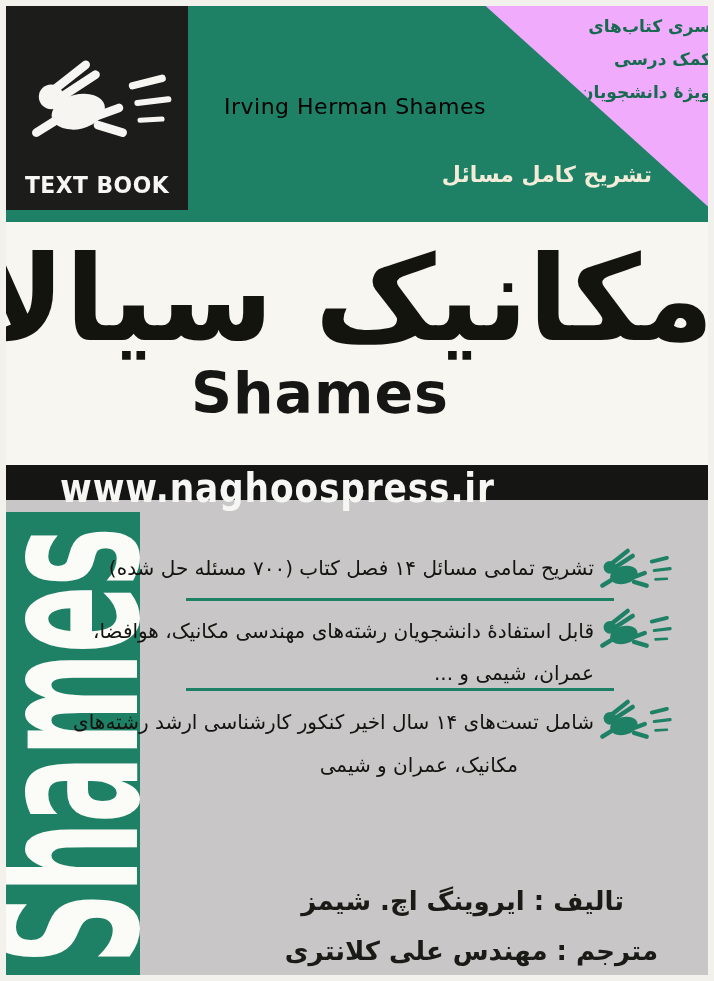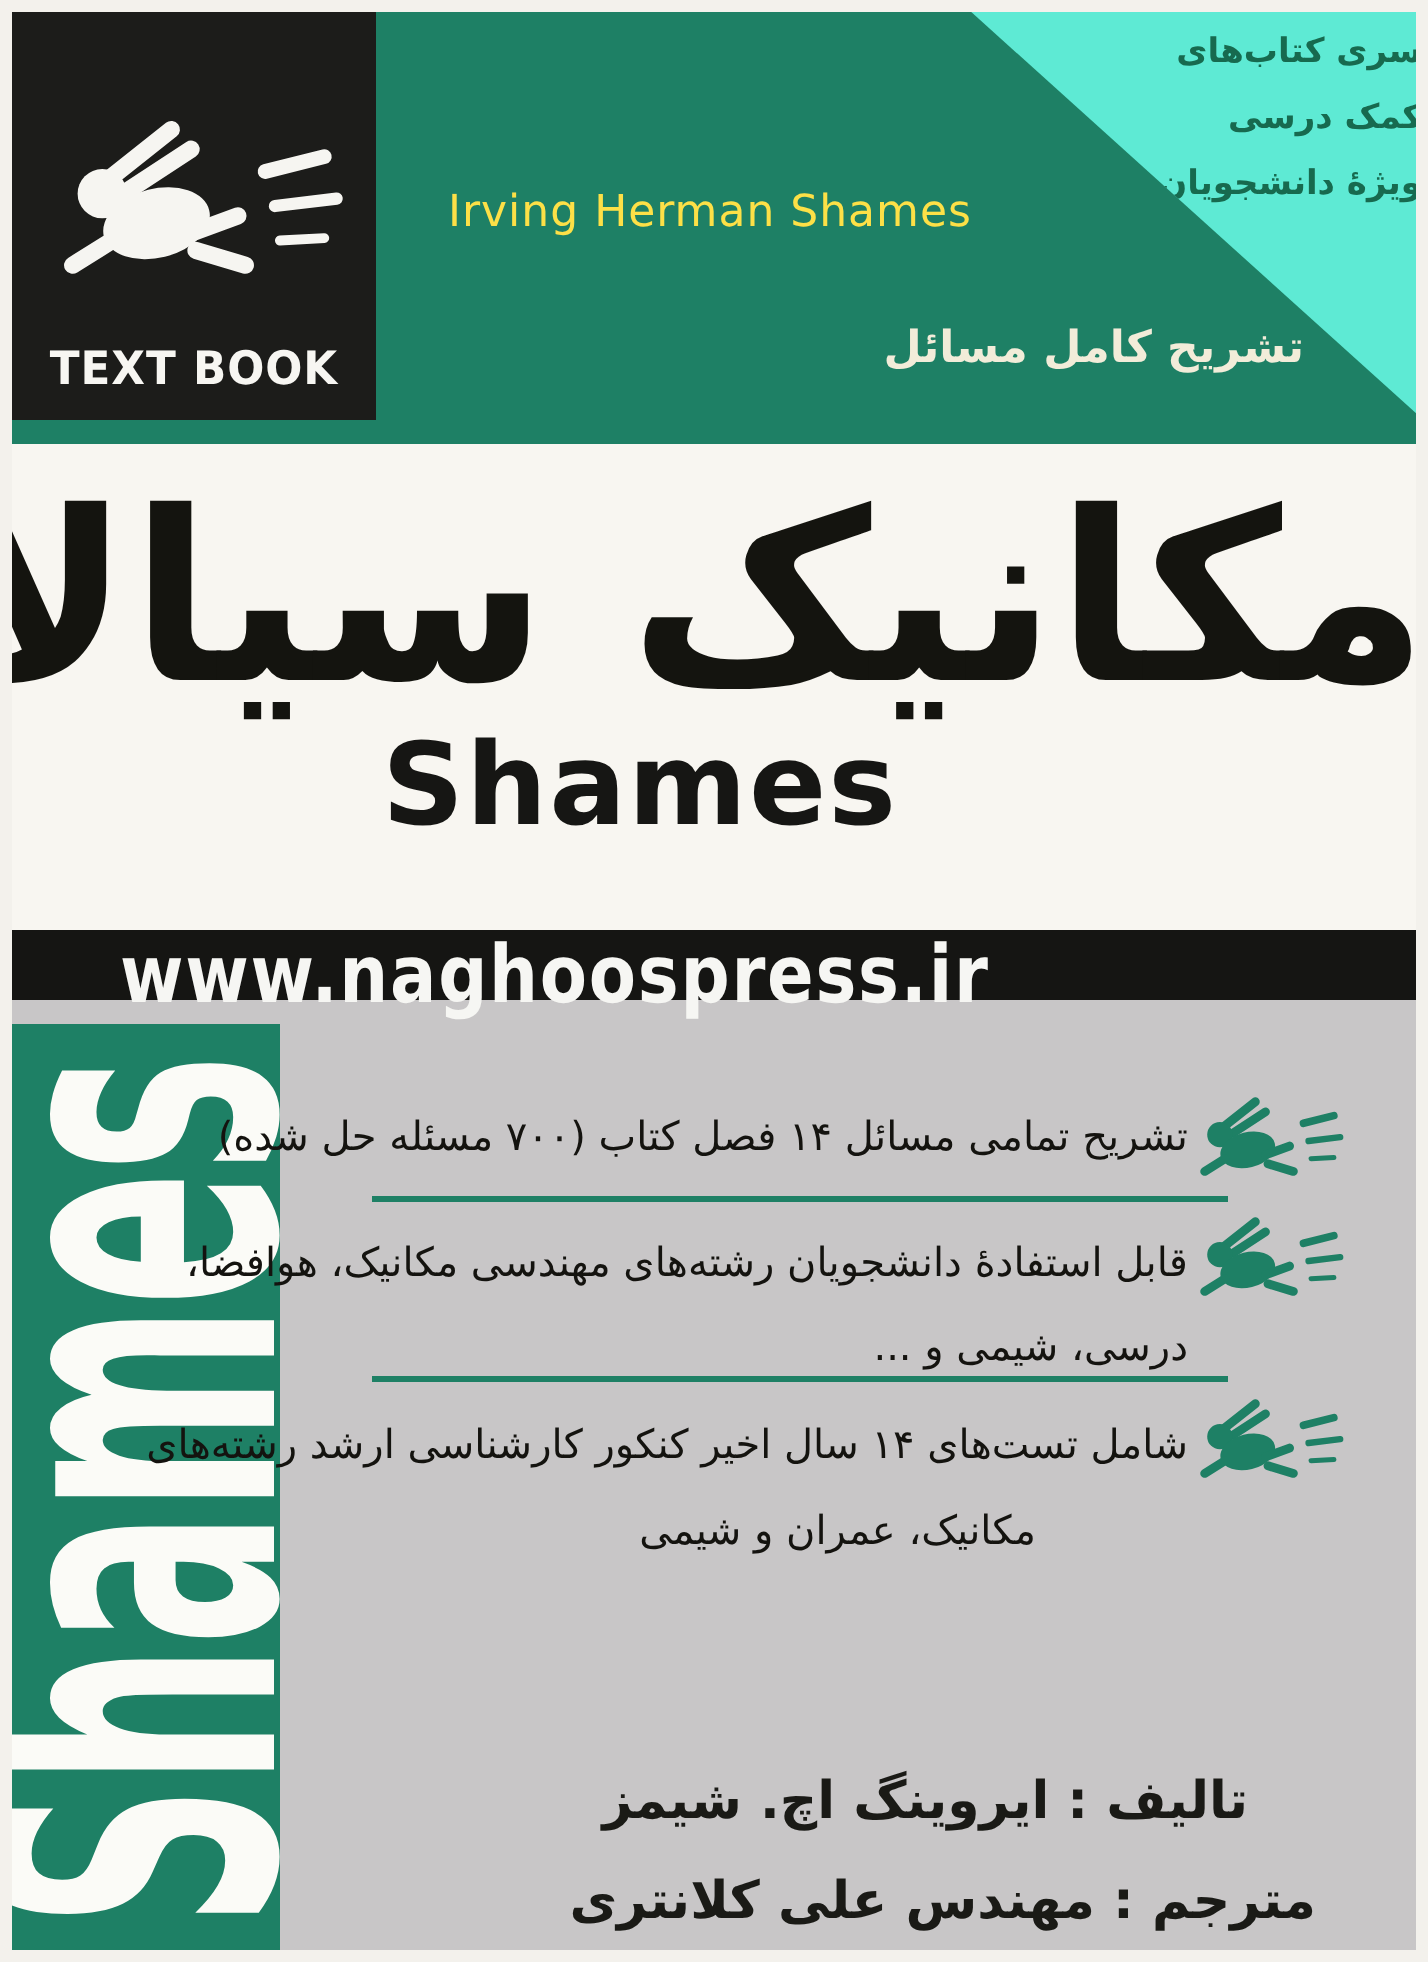--- a/index.html
+++ b/index.html
@@ -13,28 +13,28 @@
   
   .top-section{position:absolute;left:0;top:0;width:714px;height:222px;background:#1e8065;}
   .black-box{position:absolute;left:6px;top:6px;width:182px;height:204px;background:#1c1c1a;}
   .rabbit-logo{position:absolute;left:18px;top:46px;width:148px;height:102px;color:#f6f5f1;}
   .textbook-label{
     position:absolute;bottom:12px;left:0;width:100%;text-align:center;
     color:#f7f6f2;font-size:23px;font-weight:bold;letter-spacing:.5px;
     transform:scaleX(.95);transform-origin:center;
   }
   .corner{
-    position:absolute;right:0;top:0;width:235px;height:212px;background:#5eead4;
+    position:absolute;right:0;top:0;width:235px;height:212px;background:#f0abfc;
     clip-path:polygon(0 0,100% 0,100% 100%);
   }
   .corner-text{
     position:absolute;top:10px;right:3px;direction:rtl;text-align:right;
     color:#176a4f;font-size:17px;font-weight:bold;line-height:33px;white-space:nowrap;
   }
-  .irving{position:absolute;left:224px;top:94px;color:#fde047;font-size:22px;letter-spacing:.5px;}
+  .irving{position:absolute;left:224px;top:94px;color:#000000;font-size:22px;letter-spacing:.5px;}
   .tagline{
     position:absolute;right:62px;top:162px;direction:rtl;
     color:#f2ecd9;font-size:22px;font-weight:bold;white-space:nowrap;
   }
 
   
   .title-section{position:absolute;left:0;top:222px;width:714px;height:243px;background:#f8f6f1;}
   .title-fa{
     margin:0;padding-top:4px;text-align:center;direction:rtl;
     font-size:118px;font-weight:bold;color:#14140f;line-height:1.25;white-space:nowrap;
@@ -148,21 +148,21 @@
     <div class="line">تشریح تمامی مسائل ۱۴ فصل کتاب (۷۰۰ مسئله حل شده)</div>
   </div>
   <svg class="rabbit-bullet rb1">
       <use href="#rabbit"></use>
     </svg>
 
   <div class="separator sep1"></div>
 
   <div class="feature f2">
     <div class="line">قابل استفادۀ دانشجویان رشته‌های مهندسی مکانیک، هوافضا،</div>
-    <div class="line">درسی، شیمی و ...</div>
+    <div class="line">عمران، شیمی و ...</div>
   </div>
   <svg class="rabbit-bullet rb2">
       <use href="#rabbit"></use>
     </svg>
 
   <div class="separator sep2"></div>
 
   <div class="feature f3">
     <div class="line">شامل تست‌های ۱۴ سال اخیر کنکور کارشناسی ارشد رشته‌های</div>
     <div class="line indented">مکانیک، عمران و شیمی</div>

